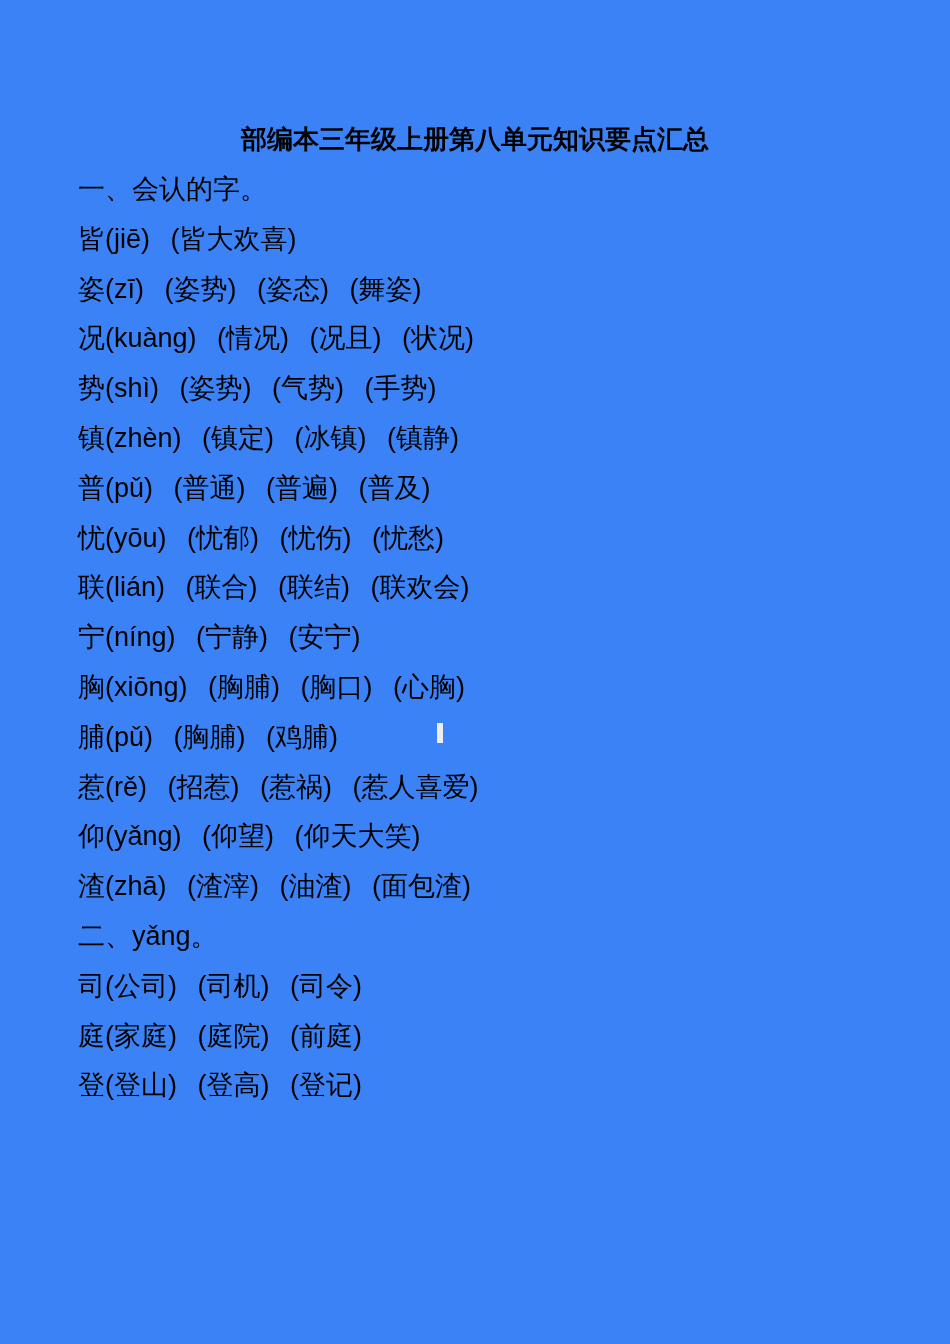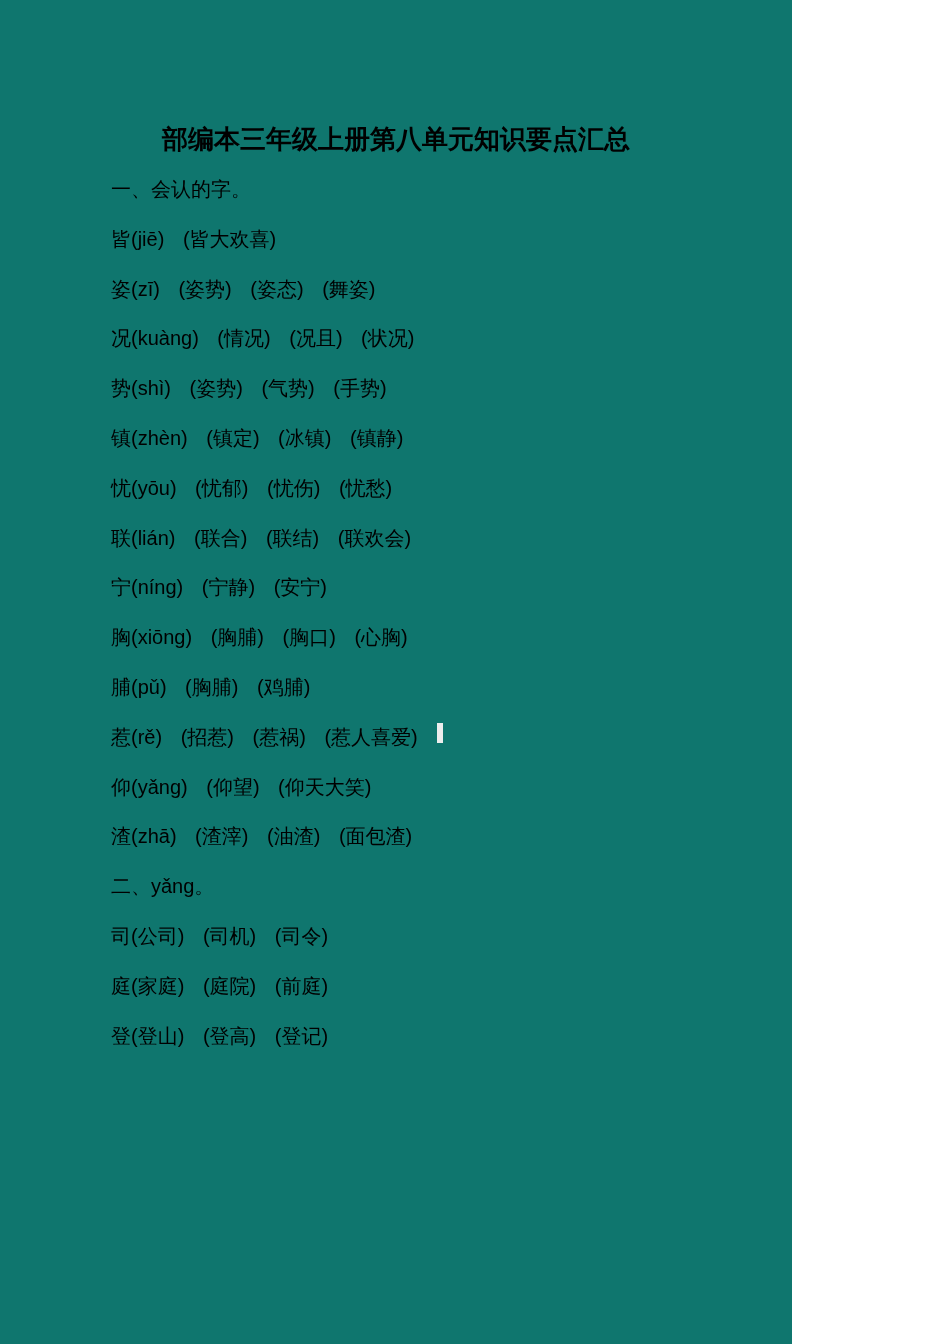--- a/index.html
+++ b/index.html
@@ -2,39 +2,39 @@
 <html><head>
 <meta charset="utf-8">
 <style>
   html, body {
     margin: 0;
     padding: 0;
     background: #ffffff;
   }
   .page {
     position: relative;
-    width: 792px;
+    width: 950px;
     height: 1344px;
-    background: #0f766e;
+    background: #3b82f6;
     overflow: hidden;
     font-family: "Liberation Sans", "DejaVu Sans", sans-serif;
     color: #000000;
   }
   .title {
     margin: 0;
     padding-top: 123px;
     font-size: 26px;
     line-height: 32px;
     font-weight: 700;
     text-align: center;
   }
   .content {
     margin-top: 10px;
-    padding-left: 111px;
-    font-size: 20px;
+    padding-left: 78px;
+    font-size: 27px;
   }
   .line {
     margin: 0;
     line-height: 49.8px;
     white-space: pre;
     word-spacing: 13px; 
     font-weight: 400;
   }
   .heading {
     word-spacing: 0;
@@ -57,20 +57,21 @@
 
   <div class="content">
 
     <p class="line heading">一、会认的字。</p>
 
     <p class="line">皆(jiē) (皆大欢喜)</p>
     <p class="line">姿(zī) (姿势) (姿态) (舞姿)</p>
     <p class="line">况(kuàng) (情况) (况且) (状况)</p>
     <p class="line">势(shì) (姿势) (气势) (手势)</p>
     <p class="line">镇(zhèn) (镇定) (冰镇) (镇静)</p>
+    <p class="line">普(pǔ) (普通) (普遍) (普及)</p>
     <p class="line">忧(yōu) (忧郁) (忧伤) (忧愁)</p>
     <p class="line">联(lián) (联合) (联结) (联欢会)</p>
     <p class="line">宁(níng) (宁静) (安宁)</p>
     <p class="line">胸(xiōng) (胸脯) (胸口) (心胸)</p>
     <p class="line">脯(pǔ) (胸脯) (鸡脯)</p>
     <p class="line">惹(rě) (招惹) (惹祸) (惹人喜爱)</p>
     <p class="line">仰(yǎng) (仰望) (仰天大笑)</p>
     <p class="line">渣(zhā) (渣滓) (油渣) (面包渣)</p>
 
     <p class="line heading">二、yǎng。</p>

